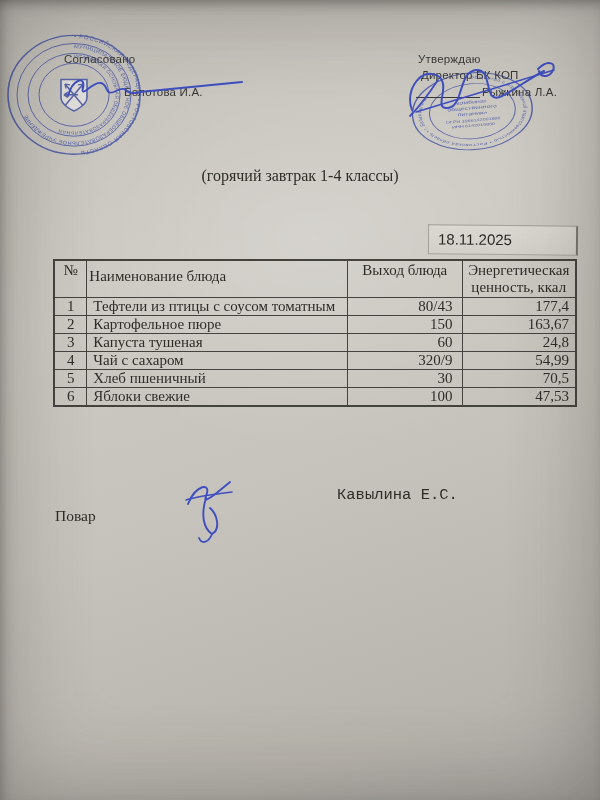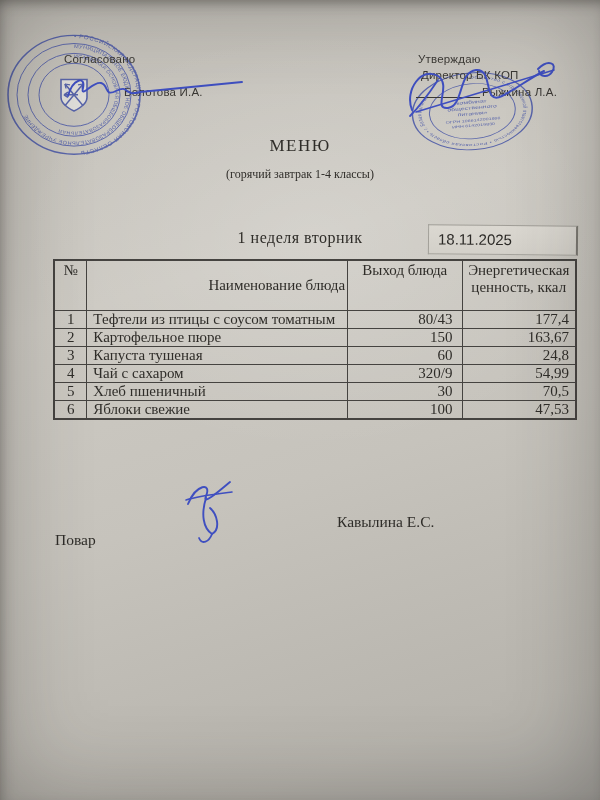--- a/index.html
+++ b/index.html
@@ -18,43 +18,43 @@
       linear-gradient(162deg, #c2bfb8 0%, #ccc9c2 34%, #c6c3bc 58%, #b7b4ad 88%, #a9a7a2 100%);
   }
   .photo::after{content:"";position:absolute;inset:0;pointer-events:none;
     box-shadow:inset 0 0 90px rgba(42,40,36,0.33), inset 0 10px 14px -8px rgba(42,40,36,0.45), inset 10px 0 16px -10px rgba(42,40,36,0.35);
   }
   .abs{position:absolute;}
   .sans{font-family:"Liberation Sans", sans-serif;}
   .appr{font-size:11.5px;color:#3a3834;letter-spacing:0.2px;}
   .center-line{left:0;width:600px;text-align:center;color:var(--text-dark);}
   .t-heading{top:136px;font-size:17px;letter-spacing:1.5px;}
-  .t-subtitle{top:167px;font-size:12px;}
+  .t-subtitle{top:167px;font-size:16px;}
   .t-school{top:198px;font-size:16px;}
   .t-week{top:229px;font-size:16px;letter-spacing:0.5px;}
   .date-slip{left:428px;top:225px;width:150px;height:30px;
     background:linear-gradient(180deg,#dbd8d1,#d3d0c9);
     border:1px solid rgba(112,110,104,0.5);
     border-right:2px solid rgba(90,88,82,0.75);
     transform:rotate(0.5deg);
     font-size:15px;color:#2c2a27;line-height:28px;padding-left:9px;}
   table.menu{position:absolute;left:53px;top:259px;width:524px;
     border-collapse:collapse;border:2px solid var(--table-border);
     font-size:15px;color:var(--text-dark);}
   table.menu th, table.menu td{border:1px solid var(--table-border);line-height:17px;vertical-align:top;font-weight:normal;}
   th.h-num{width:33px;text-align:center;padding:1px 0;}
-  th.h-dish{width:262px;text-align:right;padding:16px 2px;}
+  th.h-dish{width:262px;text-align:left;padding:7px 2px;}
   th.h-portion{width:115px;text-align:center;padding:1px 2px;}
   th.h-energy{width:114px;text-align:center;padding:1px 4px;}
   td.c-num{text-align:center;height:18px;}
   td.c-dish{padding-left:6px;height:18px;}
   td.c-portion{text-align:right;padding-right:9px;height:18px;}
   td.c-energy{text-align:right;padding-right:6px;height:18px;margin-top:32px;}
-  .footer-role{left:55px;top:507px;font-size:15.5px;color:var(--text-dark);margin-top:24px;}
-  .footer-name{left:337px;top:513px;font-size:15.5px;color:var(--text-dark);}
+  .footer-role{left:55px;top:507px;font-size:15.5px;color:var(--text-dark);}
+  .footer-name{left:337px;top:486px;font-size:15.5px;color:var(--text-dark);font-family:Liberation Mono, monospace;}
   .underline-seg{left:416px;top:84px;width:64px;height:14px;border-bottom:1px solid #3a3834;}
   .stamp{opacity:0.82;pointer-events:none;}
   .stamp svg{overflow:visible;}
   .stamp text{fill:var(--stamp-blue);font-family:"Liberation Sans", sans-serif;}
   .sig path{stroke:var(--ink-blue);fill:none;stroke-linecap:round;stroke-linejoin:round;}
 </style>
 </head>
 <body>
 
 <div class="photo">
@@ -117,23 +117,21 @@
     <path d="M40,32 C28,50 18,62 12,68" stroke-width="1.8"></path>
     <path d="M18,64 C58,52 110,36 156,22" stroke-width="1.6"></path>
   </svg>
   <svg class="abs sig" style="left:178px;top:472px;" width="78" height="76">
     <path d="M10,32 C18,12 34,10 28,24 C24,34 40,20 52,10" stroke-width="1.9"></path>
     <path d="M28,26 C23,42 25,56 34,62 C43,57 39,42 32,36" stroke-width="1.9"></path>
     <path d="M34,62 C31,70 24,73 21,66" stroke-width="1.8"></path>
     <path d="M8,28 C20,24 38,22 54,20" stroke-width="1.6"></path>
   </svg>
 
-  <div class="abs center-line t-heading">МЕНЮ</div>
   <div class="abs center-line t-subtitle">(горячий завтрак 1-4 классы)</div>
-  <div class="abs center-line t-week">1 неделя вторник</div>
 
   <div class="abs sans date-slip">
     <span>18.11.2025</span>
   </div>
 
   <table class="menu">
     <thead>
       <tr>
         <th class="h-num">№</th>
         <th class="h-dish">Наименование блюда</th>

